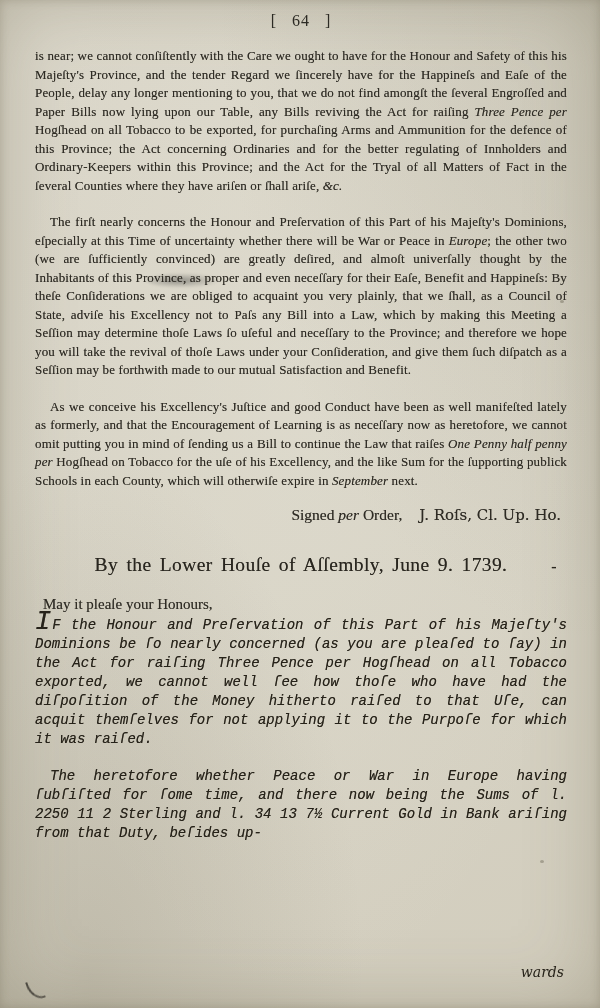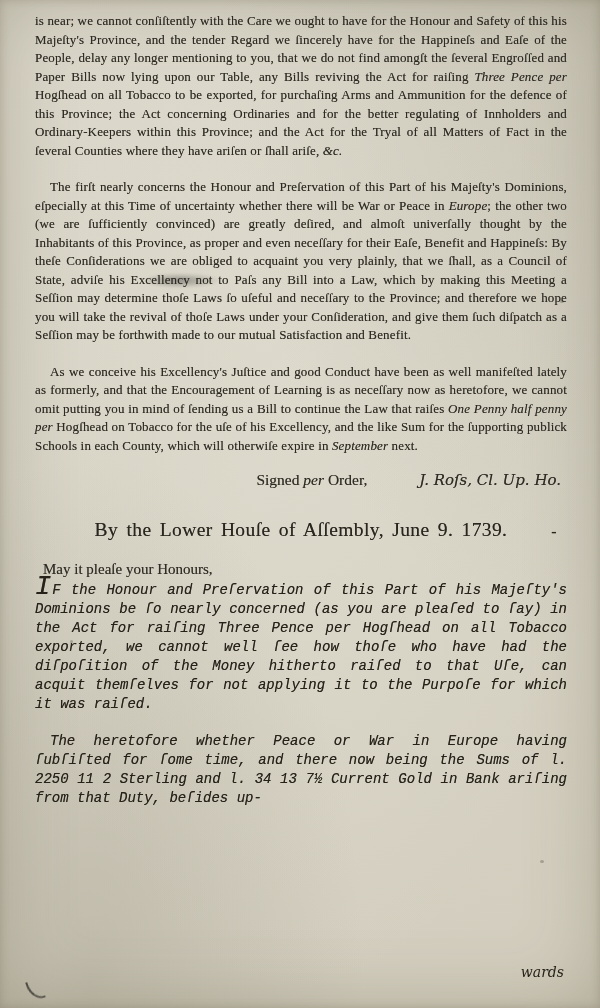--- a/index.html
+++ b/index.html
@@ -48,28 +48,27 @@
   .dc{
     font-size:27px;
     line-height:1px;
     font-style:italic;
     letter-spacing:1px;
   }
 
   .signed{
     display:flex;
     justify-content:flex-end;
-    gap:52px;
+    gap:17px;
     font-size:15.5px;
     padding-right:6px;
     margin:-2px 0 0 0;
     text-shadow:0 0 .4px rgba(46,43,36,.55);
   }
   .signature{
-    font-style:italic;
     font-family:"DejaVu Serif",serif;
     font-size:15px;
   }
 
   .heading{
     position:relative;
     text-align:center;
     font-weight:normal;
     font-size:19.5px;
     letter-spacing:.4px;
@@ -145,20 +144,21 @@
 <div class="page">
 
   <div class="smudge"></div>
   <div class="speck s1"></div>
   <div class="speck s2"></div>
   <div class="speck s3"></div>
   <div class="corner-mark"></div>
 
   <div class="content">
 
+    <div class="pagenum">[ 64 ]</div>
 
     <section>
       <p class="para"><span>is near; we cannot conſiſtently with the Care we ought to have for the Honour and Safety of this his Majeſty's Province, and the tender Regard we ſincerely have for the Happineſs and Eaſe of the People, delay any longer mentioning to you, that we do not find amongſt the ſeveral Engroſſed and Paper Bills now lying upon our Table, any Bills reviving the Act for raiſing </span><span class="it">Three Pence per</span><span> Hogſhead on all Tobacco to be exported, for purchaſing Arms and Ammunition for the defence of this Province; the Act concerning Ordinaries and for the better regulating of Innholders and Ordinary-Keepers within this Province; and the Act for the Tryal of all Matters of Fact in the ſeveral Counties where they have ariſen or ſhall ariſe, </span><span class="it">&amp;c.</span></p>
 
       <p class="para indent"><span>The firſt nearly concerns the Honour and Preſervation of this Part of his Majeſty's Dominions, eſpecially at this Time of uncertainty whether there will be War or Peace in </span><span class="it">Europe</span><span>; the other two (we are ſufficiently convinced) are greatly deſired, and almoſt univerſally thought by the Inhabitants of this Province, as proper and even neceſſary for their Eaſe, Benefit and Happineſs: By theſe Conſiderations we are obliged to acquaint you very plainly, that we ſhall, as a Council of State, adviſe his Excellency not to Paſs any Bill into a Law, which by making this Meeting a Seſſion may determine thoſe Laws ſo uſeful and neceſſary to the Province; and therefore we hope you will take the revival of thoſe Laws under your Conſideration, and give them ſuch diſpatch as a Seſſion may be forthwith made to our mutual Satisfaction and Benefit.</span></p>
 
       <p class="para indent"><span>As we conceive his Excellency's Juſtice and good Conduct have been as well manifeſted lately as formerly, and that the Encouragement of Learning is as neceſſary now as heretofore, we cannot omit putting you in mind of ſending us a Bill to continue the Law that raiſes </span><span class="it">One Penny half penny</span><span> </span><span class="it">per</span><span> Hogſhead on Tobacco for the uſe of his Excellency, and the like Sum for the ſupporting publick Schools in each County, which will otherwiſe expire in </span><span class="it">September</span><span> next.</span></p>
 
       <div class="signed">
         <span><span>Signed </span><span class="it">per</span><span> Order,</span></span>

